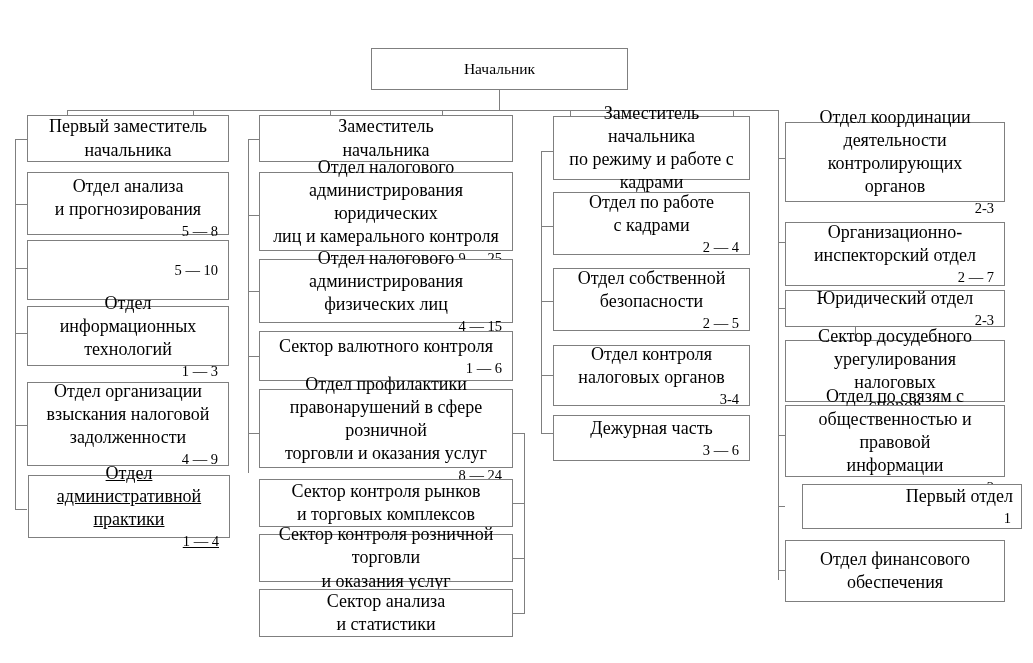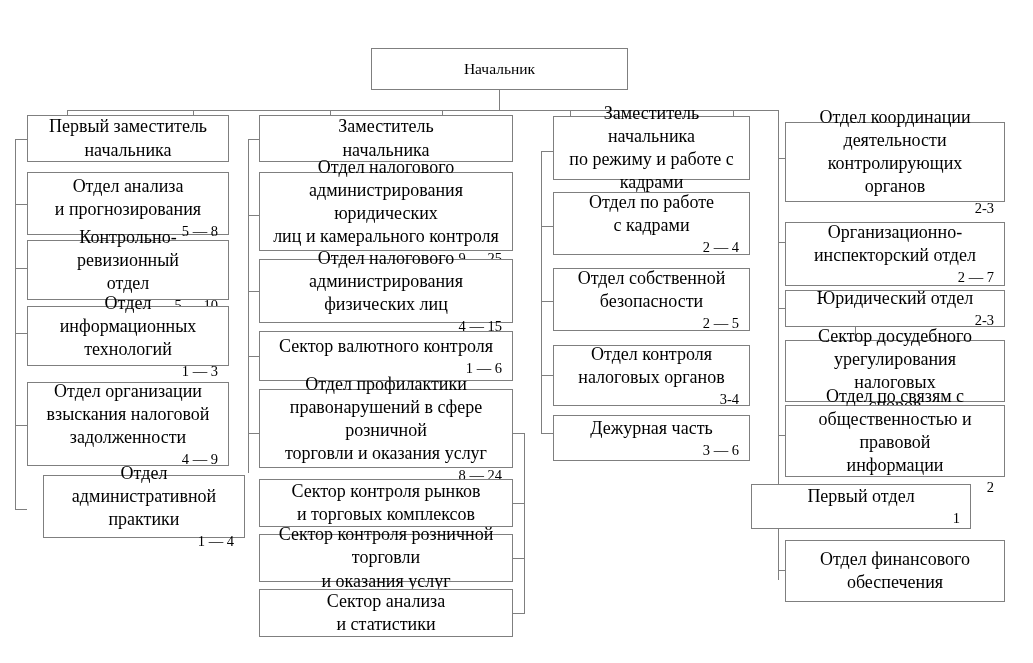--- a/index.html
+++ b/index.html
@@ -116,36 +116,34 @@
   <div class="box" style="left:27px; top:115px; width:202px; height:47px;">
     <div class="title">Первый заместитель
 начальника</div>
   </div>
   <div class="box" style="left:27px; top:172px; width:202px; height:63px;justify-content:space-between;">
     <div class="title">Отдел анализа
 и прогнозирования</div>
     <div class="count">5 — 8</div>
   </div>
   <div class="box" style="left:27px; top:240px; width:202px; height:60px;">
-    <div class="title">Контрольно-ревизионный
-отдел</div>
     <div class="count">5 — 10</div>
   </div>
   <div class="box" style="left:27px; top:306px; width:202px; height:60px;">
     <div class="title">Отдел информационных
 технологий</div>
     <div class="count">1 — 3</div>
   </div>
   <div class="box" style="left:27px; top:382px; width:202px; height:84px;">
     <div class="title">Отдел организации
 взыскания налоговой
 задолженности</div>
     <div class="count">4 — 9</div>
   </div>
-  <div class="box" style="left:43px; top:475px; width:202px; height:63px;">
+  <div class="box" style="left:28px; top:475px; width:202px; height:63px;text-decoration:underline;">
     <div class="title">Отдел административной
 практики</div>
     <div class="count">1 — 4</div>
   </div>
 
   <div class="box" style="left:259px; top:115px; width:254px; height:47px;">
     <div class="title">Заместитель
 начальника</div>
   </div>
   <div class="box" style="left:259px; top:172px; width:254px; height:79px;">
@@ -226,21 +224,21 @@
     <div class="title">Сектор досудебного
 урегулирования налоговых
 споров</div>
   </div>
   <div class="box" style="left:785px; top:405px; width:220px; height:72px;">
     <div class="title">Отдел по связям с
 общественностью и правовой
 информации</div>
     <div class="count">2</div>
   </div>
-  <div class="box" style="left:751px; top:484px; width:220px; height:45px;">
+  <div class="box" style="left:802px; top:484px; width:220px; height:45px;align-items:flex-end;">
     <div class="title">Первый отдел</div>
     <div class="count">1</div>
   </div>
   <div class="box" style="left:785px; top:540px; width:220px; height:62px;">
     <div class="title">Отдел финансового
 обеспечения</div>
   </div>
 
 </div>
 

